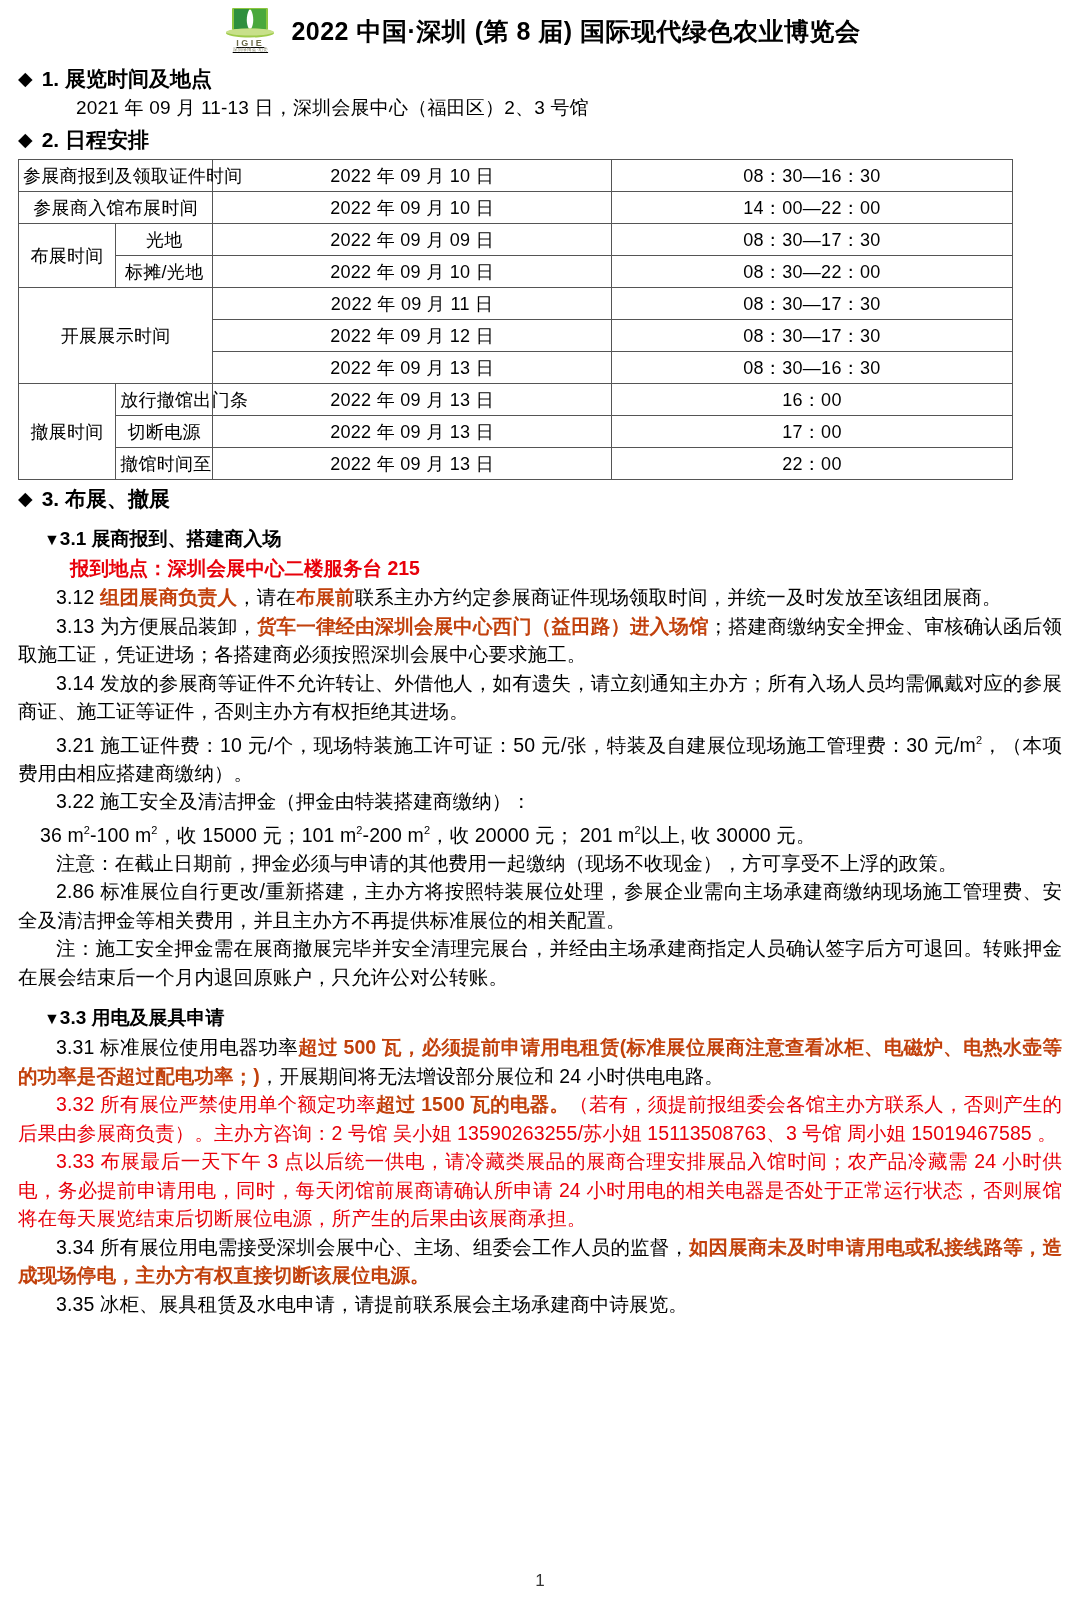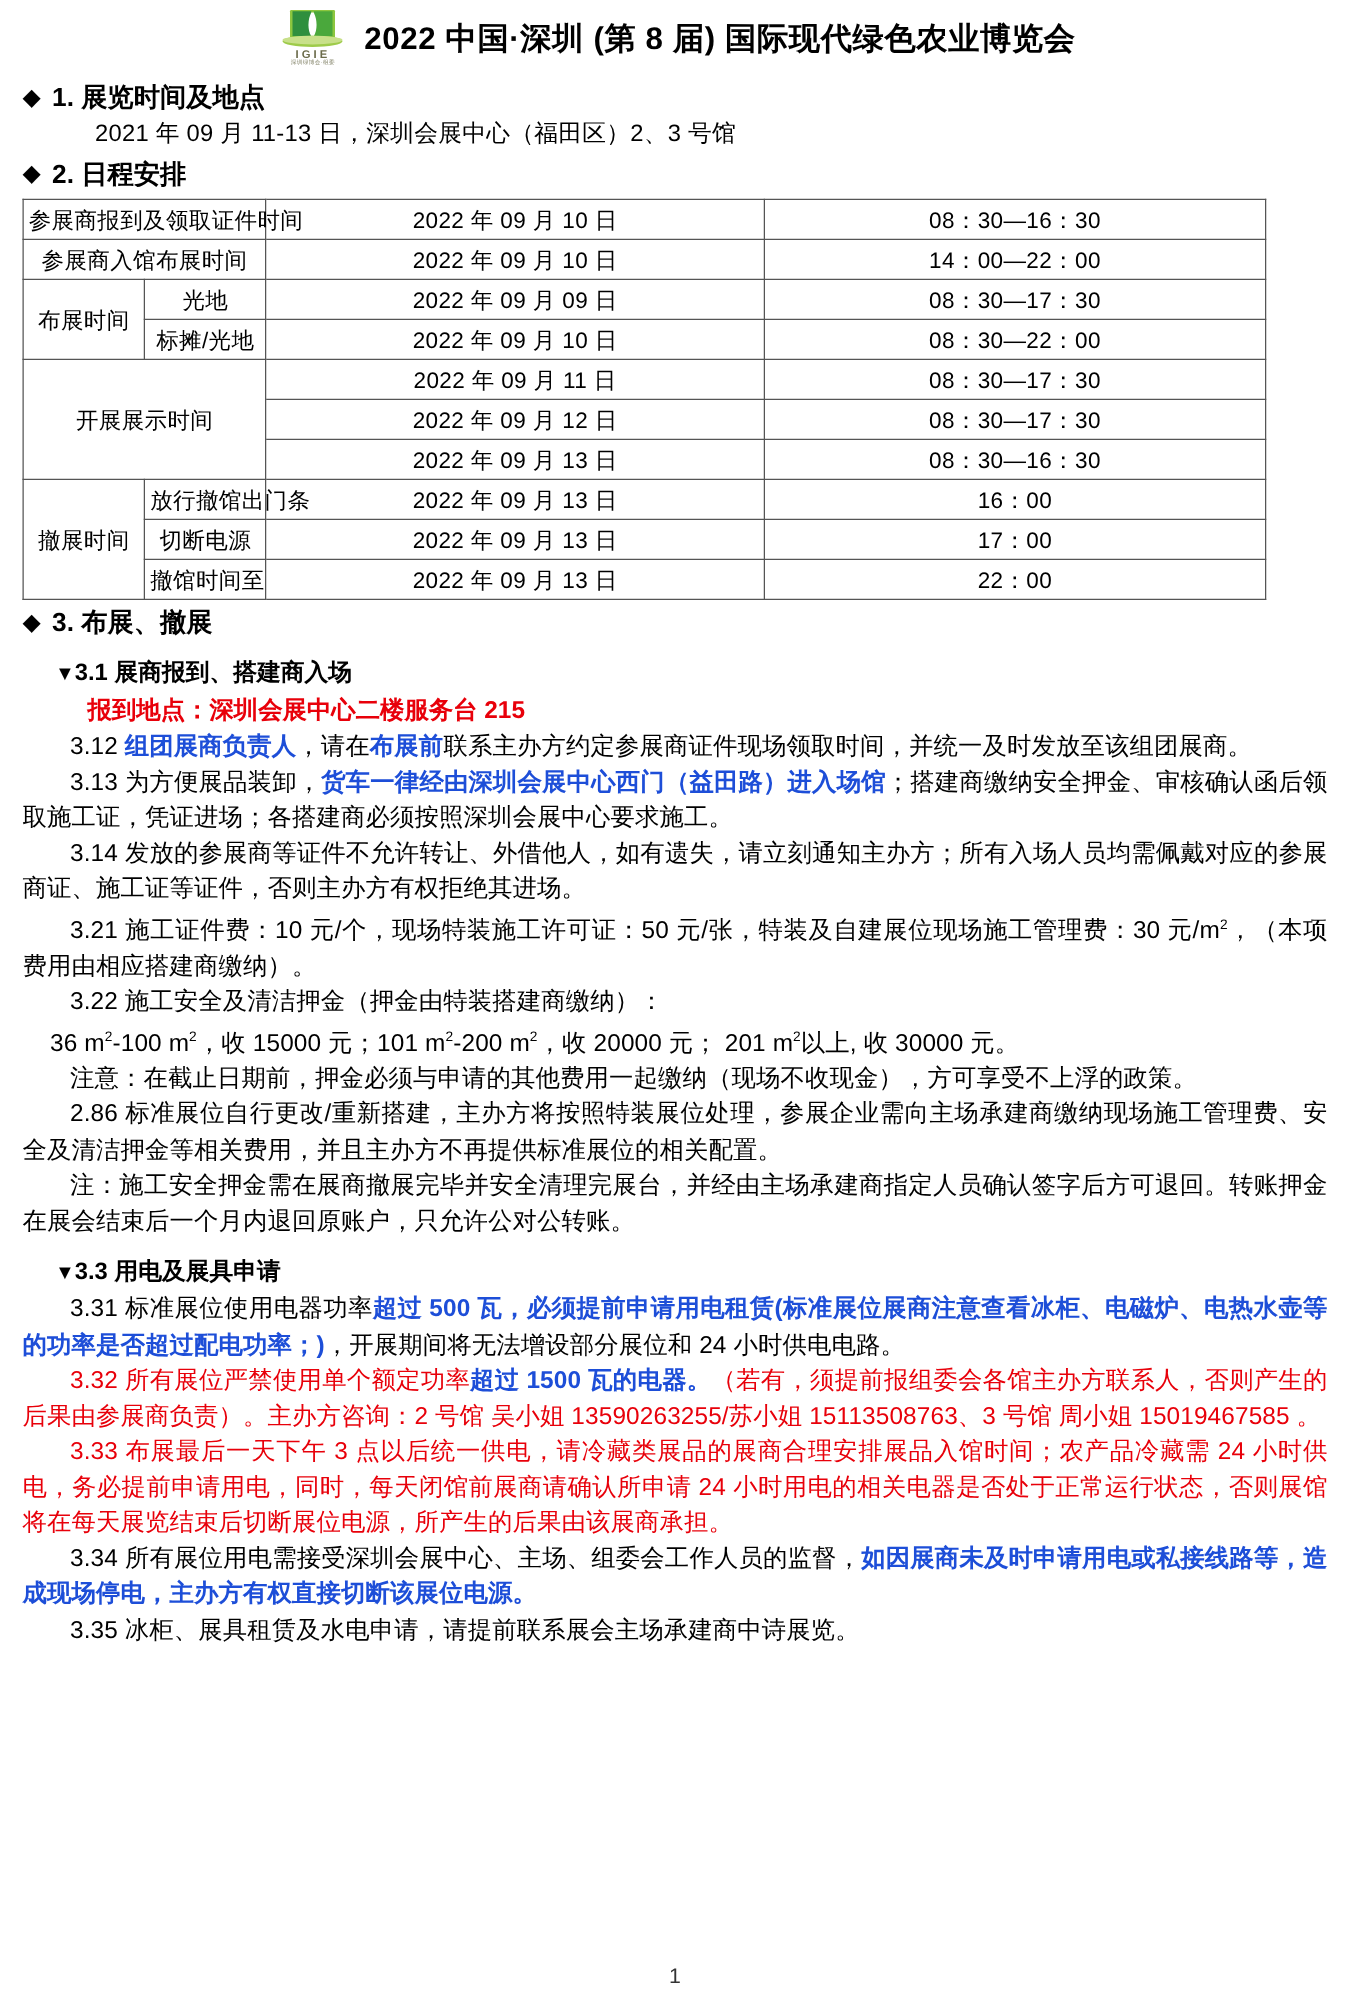--- a/index.html
+++ b/index.html
@@ -19,20 +19,21 @@
     display:flex;
     align-items:center;
     justify-content:center;
     gap:10px;
     padding:2px 0 6px 0;
   }
   .logo{
     width:62px; height:46px;
     display:flex; flex-direction:column; align-items:center; justify-content:flex-start;
     flex:0 0 auto;
+    text-decoration:underline;
   }
   .logo svg{ display:block; }
   .logo .logo-word{
     font-size:9px; letter-spacing:2.5px; color:#6b6b4a; font-weight:700; line-height:8px; margin-top:1px;
   }
   .logo .logo-sub{
     font-size:4.5px; color:#7a7a5d; letter-spacing:.3px; line-height:6px;
   }
   .header-text{ display:flex; flex-direction:column; }
   .header-cn{
@@ -83,21 +84,21 @@
   p.body{
     font-size:19.5px;
     line-height:28.5px;
     margin:0 0 0 0;
     text-align:justify;
     text-justify:inter-character;
     letter-spacing:.1px;
   }
   p.body.indent{ text-indent:38px; }
   .red{ color:#e8000a;margin-top:32px; }
-  .red-b{ color:#1d4ed8; font-weight:700; }
+  .red-b{ color:#c2410c; font-weight:700; }
   .sup{ font-size:11px; vertical-align:super; }
 
   .addr-red{
     font-size:19.5px; color:#e8000a; font-weight:700;
     margin:2px 0 1px 52px; line-height:28px;
   }
 
   
   .page-num{
     position:absolute;

